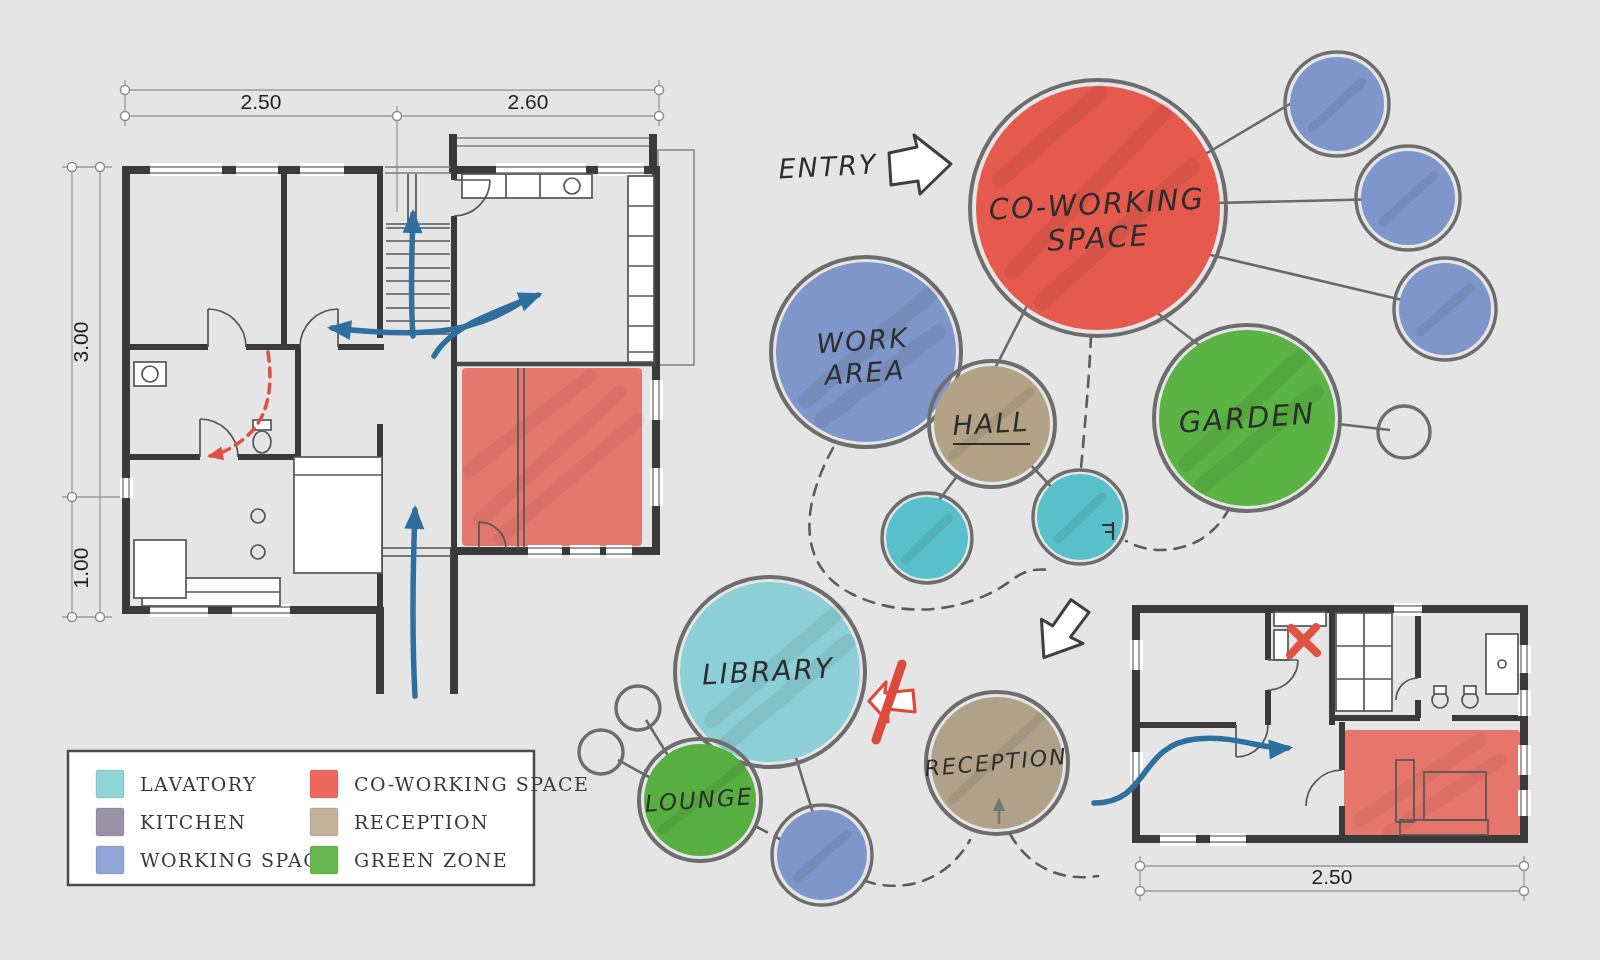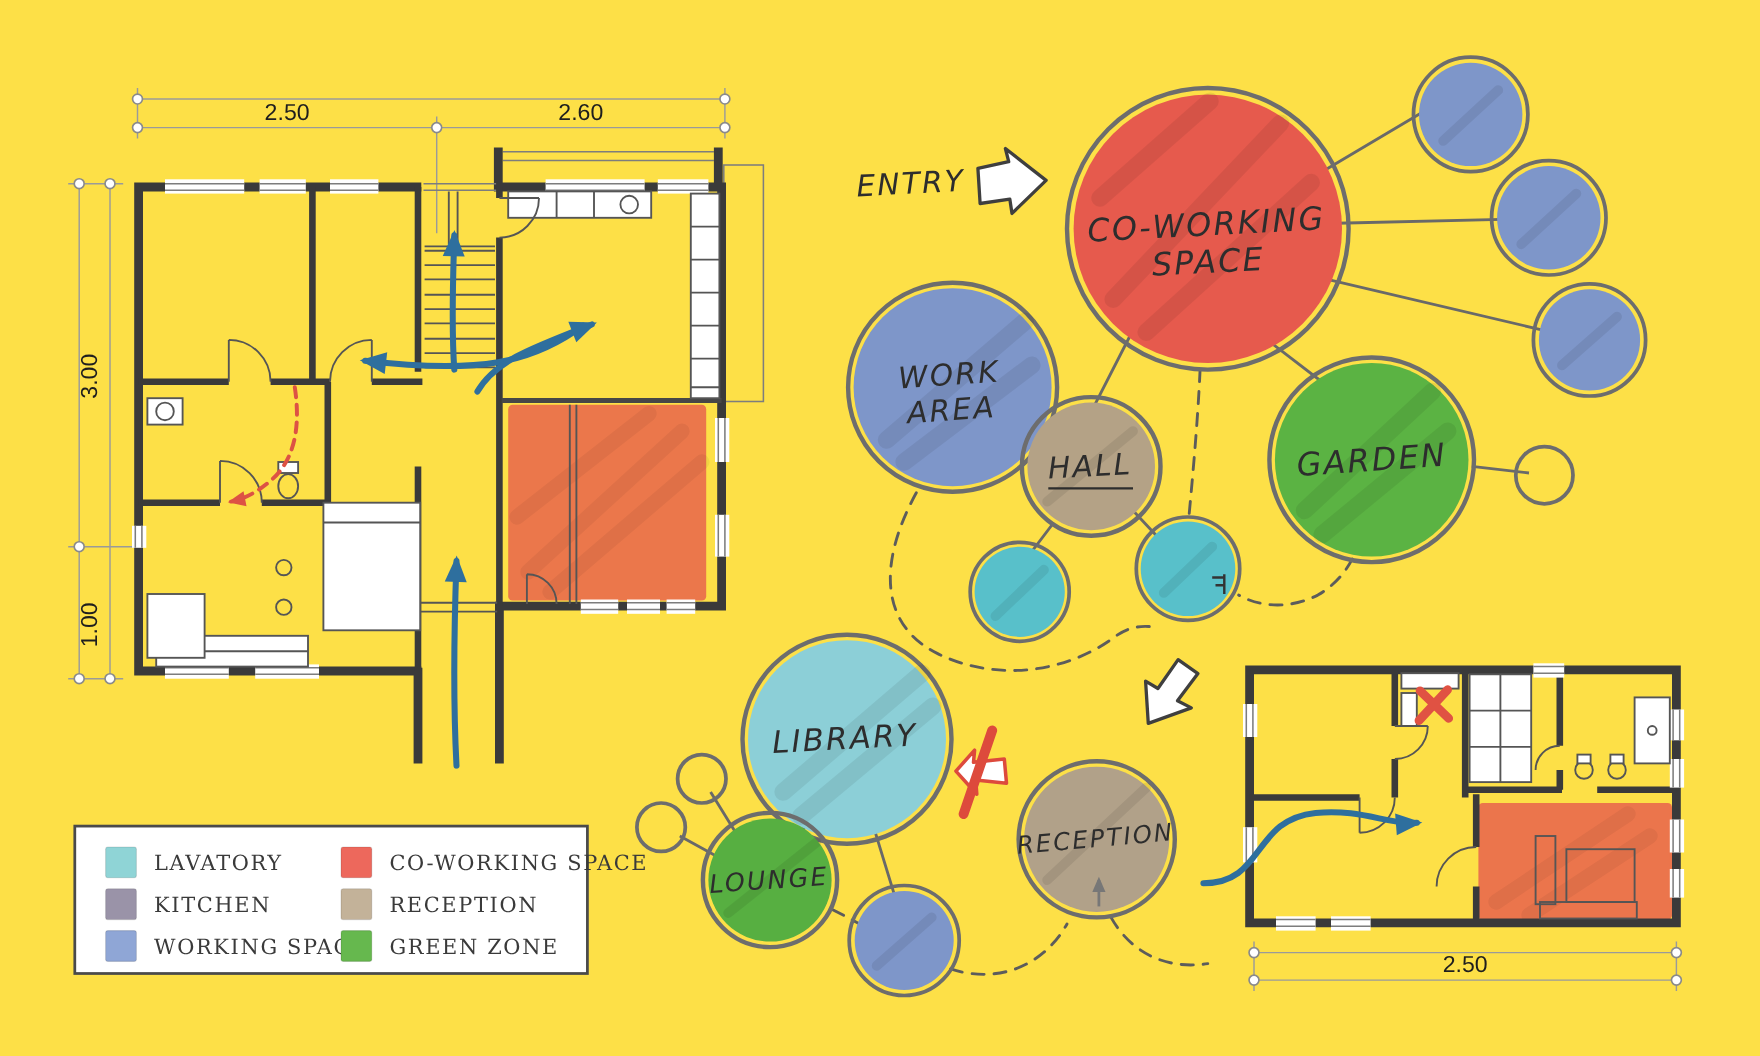--- a/index.html
+++ b/index.html
@@ -1,16 +1,16 @@
 <!DOCTYPE html>
 <html><head>
 <meta charset="utf-8">
 <style>
   html,body{margin:0;padding:0;background:#fff;}
-  .canvas{position:relative;width:1600px;height:960px;background:#fde047;overflow:hidden;
+  .canvas{position:relative;width:1600px;height:960px;background:#e5e5e5;overflow:hidden;
           font-family:"Liberation Sans",sans-serif;}
   svg text{user-select:none;}
   .wall{stroke:#3a3a3a;stroke-width:8;fill:none;}
   .wall6{stroke:#3a3a3a;stroke-width:6;fill:none;}
   .wall5{stroke:#474747;stroke-width:4.5;fill:none;}
   .thin{stroke:#555;stroke-width:1.7;fill:none;}
   .thinf{stroke:#555;stroke-width:1.7;fill:#fff;}
   .thin2{stroke:#7d7d7d;stroke-width:1.4;fill:none;}
   .win{fill:#fff;stroke:none;}
   .dim{stroke:#9a9a9a;stroke-width:1.3;fill:none;}

